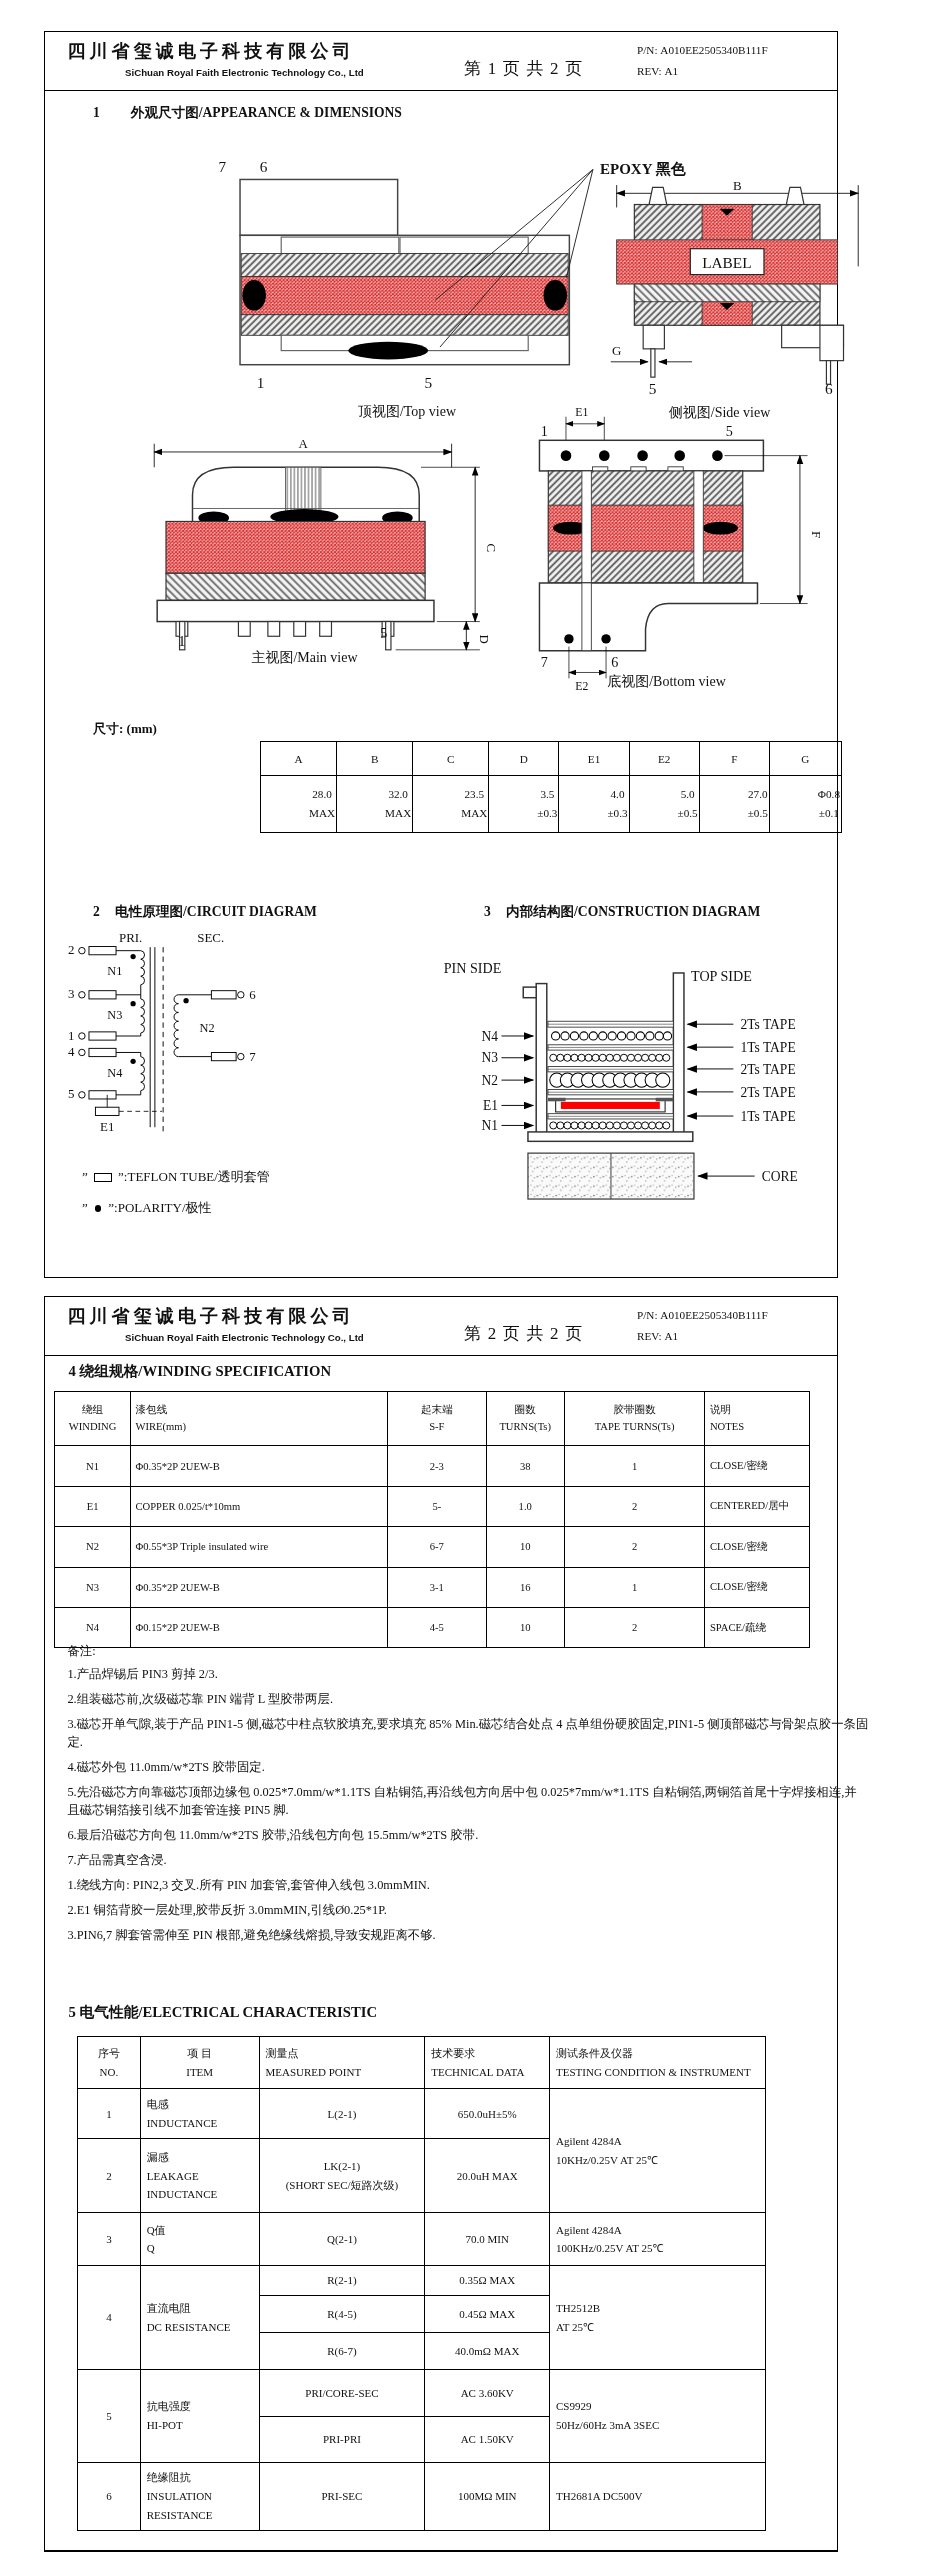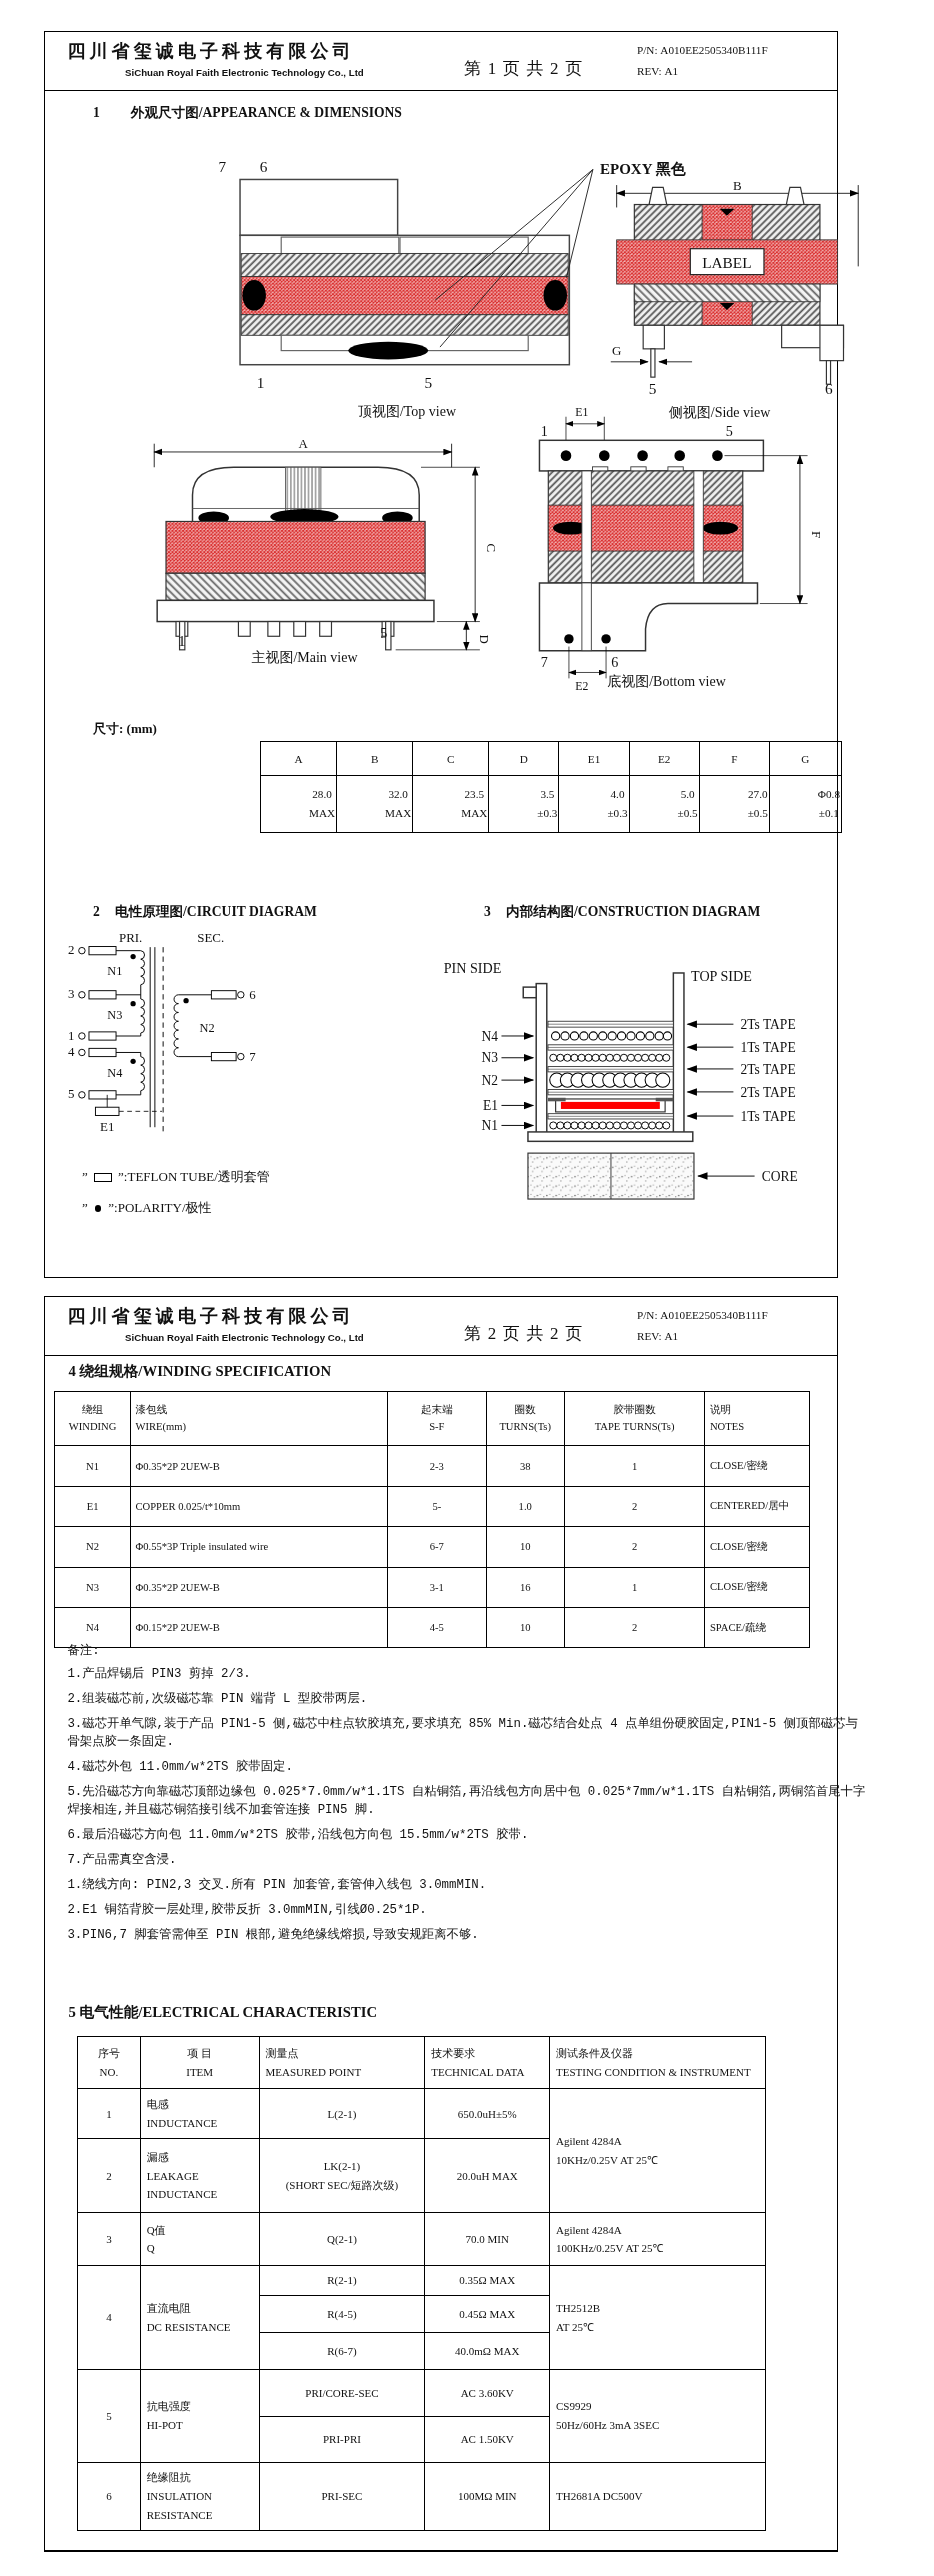--- a/index.html
+++ b/index.html
@@ -30,21 +30,21 @@
   .dim-table td{border:0.9px solid #000;width:60px;text-align:center;font-size:11.2px;}
   .dim-table tr.hd td{height:31px;}
   .dim-table tr.vl td{height:54px;line-height:1.7;padding-left:48px;}
   
   .wind-table{position:absolute;left:9.4px;top:94px;}
   .wind-table td{border:0.9px solid #000;font-size:10.6px;padding:1.2px 4.7px;}
   .wind-table tr.hd td{height:51px;font-size:10.6px;vertical-align:middle;line-height:1.6;}
   .wind-table tr.bd td{height:37px;}
   .tc{text-align:center;}
   .tl{text-align:left;padding-left:7px;}
-  .notes{position:absolute;left:22.4px;top:346px;width:801px;font-family:Liberation Mono, monospace;font-size:12.4px;line-height:1.45;}
+  .notes{position:absolute;left:22.4px;top:346px;width:801px;font-family:Liberation Serif, serif;font-size:12.4px;line-height:1.45;}
   .notes .nlabel{margin-bottom:4.7px;}
   .notes div{margin-bottom:7px;}
   .elec-table{position:absolute;left:32px;top:739px;}
   .elec-table td{border:0.9px solid #000;font-size:11px;padding:1.2px 5.9px;line-height:1.7;}
   .elec-table tr.hd td{height:49px;}
   .legend-line{position:absolute;left:37px;font-size:13px;white-space:nowrap;}
   .lg-dot{display:inline-block;width:6.5px;height:6.5px;background:#000;border-radius:50%;margin:0 7px 1.2px 7px;vertical-align:middle;}
   .lg-rect{display:inline-block;width:16.5px;height:6.5px;border:1.2px solid #000;margin:0 5.9px 1.2px 5.9px;vertical-align:middle;}
 </style>
 </head>

